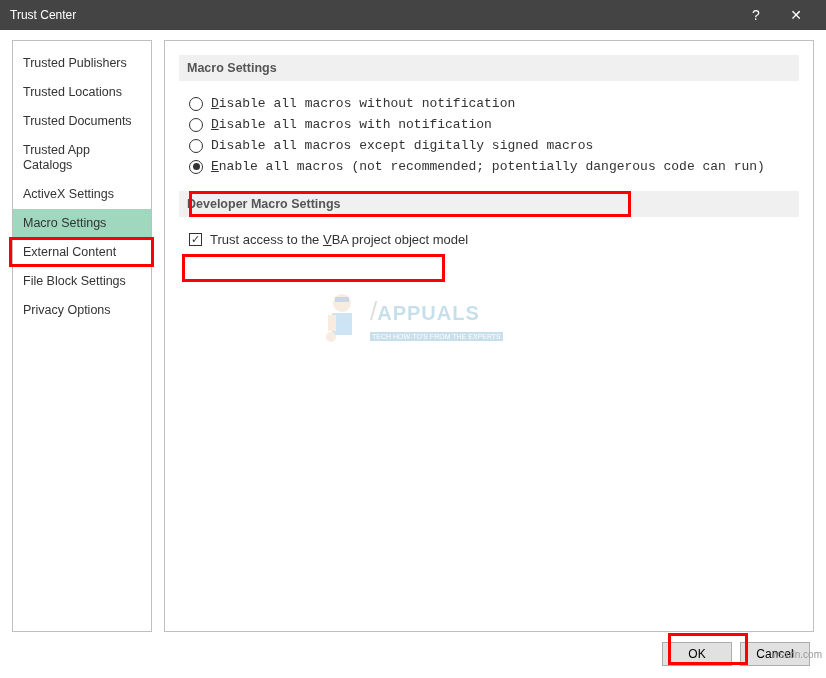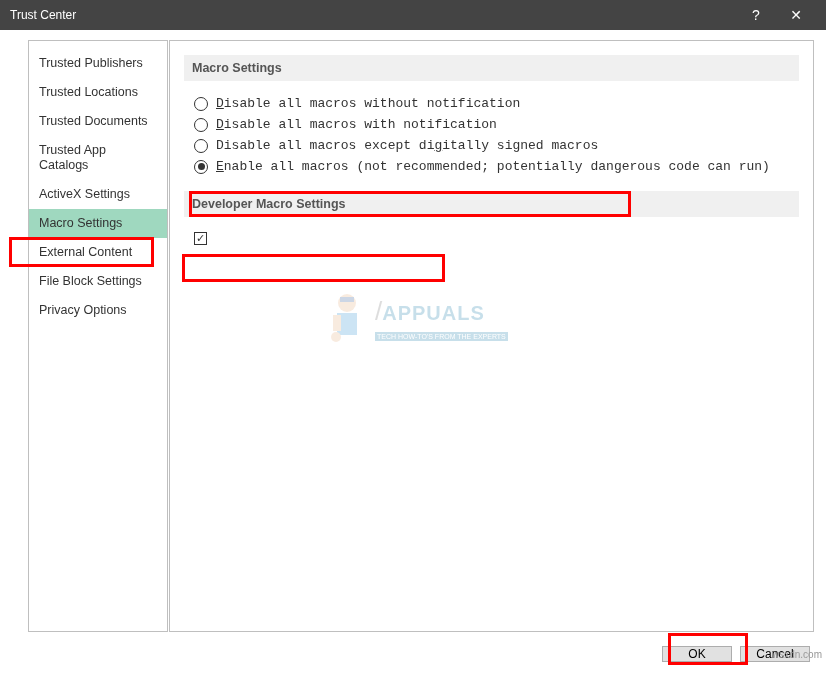--- a/index.html
+++ b/index.html
@@ -1,36 +1,36 @@
 <!DOCTYPE html>
 <html><head>
 <meta charset="utf-8">
 <style>
 * { box-sizing: border-box; margin: 0; padding: 0; }
 body { font-family: "Segoe UI", Tahoma, sans-serif; font-size: 13px; background: #fff; width: 826px; height: 678px; overflow: hidden; position: relative; }
 .window { width: 826px; height: 678px; display: flex; flex-direction: column; }
 .titlebar { background: #444444; color: #fff; height: 30px; display: flex; align-items: center; padding: 0 10px; }
 .titlebar .title { flex: 1; font-size: 12px; }
 .titlebar .tbtn { width: 40px; text-align: center; font-size: 14px; cursor: pointer; color: #fff; }
-.content { flex: 1; display: flex; padding: 10px 12px 6px 12px; gap: 1px; margin-left: 16px; }
+.content { flex: 1; display: flex; padding: 10px 12px 6px 12px; gap: 12px; }
 .sidebar { width: 140px; border: 1px solid #bfbfbf; padding: 8px 0; background: #fff; }
 .side-item { padding: 7px 10px; cursor: pointer; color: #333; font-size: 12.5px; line-height: 1.2; }
 .side-item.selected { background: #9fd8bf; position: relative; }
 .main { flex: 1; border: 1px solid #bfbfbf; padding: 14px 14px 10px 14px; position: relative; overflow: hidden; }
 .section-head { background: #f0f0f0; color: #555; font-weight: 600; font-size: 12.5px; padding: 6px 8px; margin-bottom: 12px; }
 .radio-row { display: flex; align-items: center; gap: 8px; padding: 3px 0 3px 10px; cursor: pointer; font-family: Liberation Mono, monospace; }
 .radio { width: 14px; height: 14px; border: 1px solid #333; border-radius: 50%; display: flex; align-items: center; justify-content: center; flex-shrink: 0; }
 .radio.checked::after { content: ""; width: 7px; height: 7px; background: #333; border-radius: 50%; display: block; }
 .opt-text { color: #333; }
 .underline-first::first-letter { text-decoration: underline; }
 .check-row { display: flex; align-items: center; gap: 8px; padding: 3px 0 3px 10px; cursor: pointer; }
 .checkbox { width: 13px; height: 13px; border: 1px solid #333; display: flex; align-items: center; justify-content: center; font-size: 11px; line-height: 1; flex-shrink: 0; }
 .checkbox.checked::after { content: "✓"; color: #333; }
 .footer { height: 40px; display: flex; justify-content: flex-end; align-items: center; gap: 8px; padding: 0 16px 8px 16px; }
-.btn { min-width: 70px; height: 16px; border: 1px solid #adadad; background: #e1e1e1; font-size: 12px; cursor: pointer; padding: 0 14px; }
+.btn { min-width: 70px; height: 24px; border: 1px solid #adadad; background: #e1e1e1; font-size: 12px; cursor: pointer; padding: 0 14px; }
 .hl { border: 3px solid #ff0000; position: absolute; pointer-events: none; }
 .hl-macro { left: 9px; top: 237px; width: 145px; height: 30px; }
 .hl-enable { left: 189px; top: 191px; width: 442px; height: 26px; }
 .hl-dev { left: 182px; top: 254px; width: 263px; height: 28px; }
 .hl-ok { left: 668px; top: 633px; width: 80px; height: 32px; }
 .watermark { position: absolute; left: 155px; top: 250px; width: 200px; height: 90px; opacity: 0.28; color: #3a8fb7; font-family: Arial, sans-serif; text-align: left; pointer-events: none; }
 .watermark .logo { display: flex; align-items: center; gap: 6px; }
 .watermark svg { flex-shrink: 0; }
 .watermark .txt { font-size: 20px; font-weight: 700; letter-spacing: 1px; }
 .watermark .sub { font-size: 7px; background: #3a8fb7; color: #fff; padding: 1px 2px; display: inline-block; margin-top: 2px; }
@@ -78,20 +78,21 @@
         <span class="radio checked"></span>
         <span class="opt-text underline-first">Enable all macros (not recommended; potentially dangerous code can run)</span>
       </div>
 
       <div style="height:14px"></div>
 
       <div class="section-head">Developer Macro Settings</div>
 
       <div class="check-row">
         <span class="checkbox checked"></span>
+        <span class="opt-text"><span>Trust access to the </span><span style="text-decoration:underline">V</span><span>BA project object model</span></span>
       </div>
 
       <div class="watermark">
         <div class="logo">
           <svg width="44" height="56" viewBox="0 0 44 56">
             <circle cx="22" cy="12" r="9" fill="#e8b890"></circle>
             <rect x="15" y="6" width="14" height="5" fill="#4a6fa5"></rect>
             <rect x="12" y="22" width="20" height="22" fill="#4a9fd8"></rect>
             <rect x="8" y="24" width="8" height="16" fill="#e8b890"></rect>
             <circle cx="11" cy="46" r="5" fill="#e8b890"></circle>

